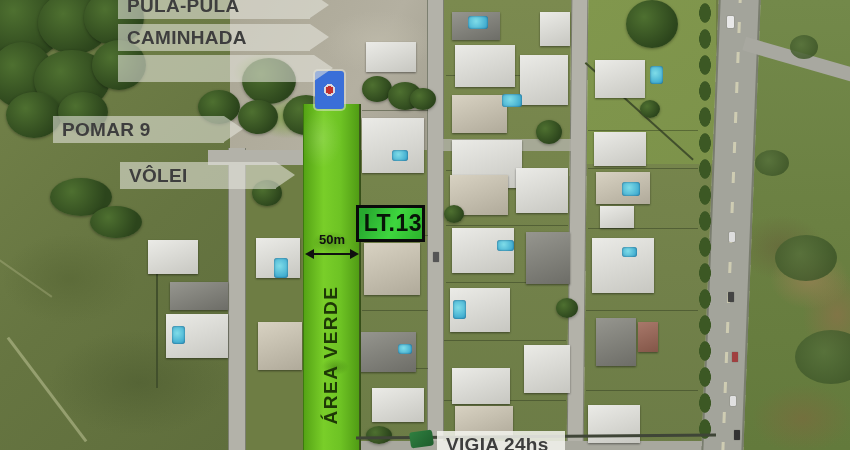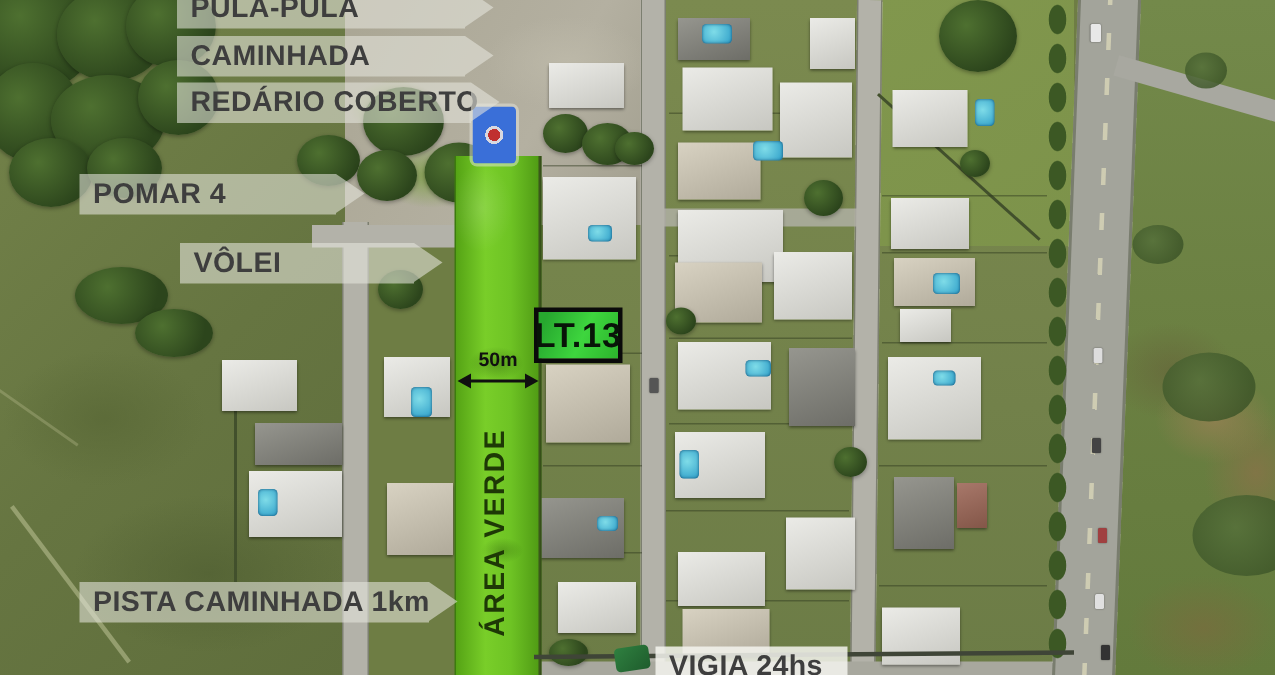--- a/index.html
+++ b/index.html
@@ -75,23 +75,23 @@
   #area-verde-label{left:246px;top:343px;width:170px;height:24px;
     transform:rotate(-90deg);text-align:center;line-height:24px;
     font-size:19px;font-weight:700;letter-spacing:1.5px;color:#1e3806;}
 
   
   #court{left:315px;top:71px;width:29px;height:38px;border-radius:3px;
     background:radial-gradient(circle 6px at 50% 50%, #c03030 0 4px, #d8d8e0 4px 6px, transparent 6px),#3a6fd8;
     box-shadow:0 0 0 2px rgba(230,230,220,.5);}
 
   
-  #lt-box{left:356px;top:205px;width:59px;height:37px;border:3px solid #0a0a0a;
+  #lt-box{left:356px;top:205px;width:69px;height:37px;border:3px solid #0a0a0a;
     background:linear-gradient(115deg,#27a82f 10%,#3ed63e 55%,#2cb32c);
-    display:flex;align-items:center;justify-content:center;}
+    display:flex;align-items:center;justify-content:flex-end;}
   #lt-box span{position:static;font-size:23px;font-weight:700;color:#081408;letter-spacing:.5px;}
 
   
   #measure-text{left:306px;top:232px;width:52px;text-align:center;
     font-size:13px;font-weight:700;color:#101010;}
   #measure-arrow{left:305px;top:248px;width:54px;height:12px;display:flex;align-items:center;}
   #measure-arrow .ah{position:static;width:0;height:0;border-top:5px solid transparent;border-bottom:5px solid transparent;}
   #measure-arrow .ah.l{border-right:9px solid #101010;}
   #measure-arrow .ah.r{border-left:9px solid #101010;}
   #measure-arrow .ln{position:static;flex:1;height:2px;background:#101010;}
@@ -270,32 +270,27 @@
 
   <div class="banner" style="left:118px;top:-8px;width:192px">
     <span>PULA-PULA</span>
     <i class="tip"></i>
   </div>
   <div class="banner" style="left:118px;top:24px;width:192px">
     <span>CAMINHADA</span>
     <i class="tip"></i>
   </div>
   <div class="banner" style="left:118px;top:55px;width:196px">
-    <span>REDÁRIO COBERTO</span>
     <i class="tip"></i>
   </div>
   <div class="banner" style="left:53px;top:116px;width:171px">
-    <span>POMAR 4</span>
+    <span>POMAR 9</span>
     <i class="tip"></i>
   </div>
   <div class="banner" style="left:120px;top:162px;width:156px">
     <span>VÔLEI</span>
     <i class="tip"></i>
   </div>
-  <div class="banner" style="left:53px;top:388px;width:233px">
-    <span>PISTA CAMINHADA 1km</span>
-    <i class="tip"></i>
-  </div>
   <div class="banner solid" style="left:437px;top:431px;width:128px">
     <span>VIGIA 24hs</span>
   </div>
 
 </div>
 
 </body></html>

